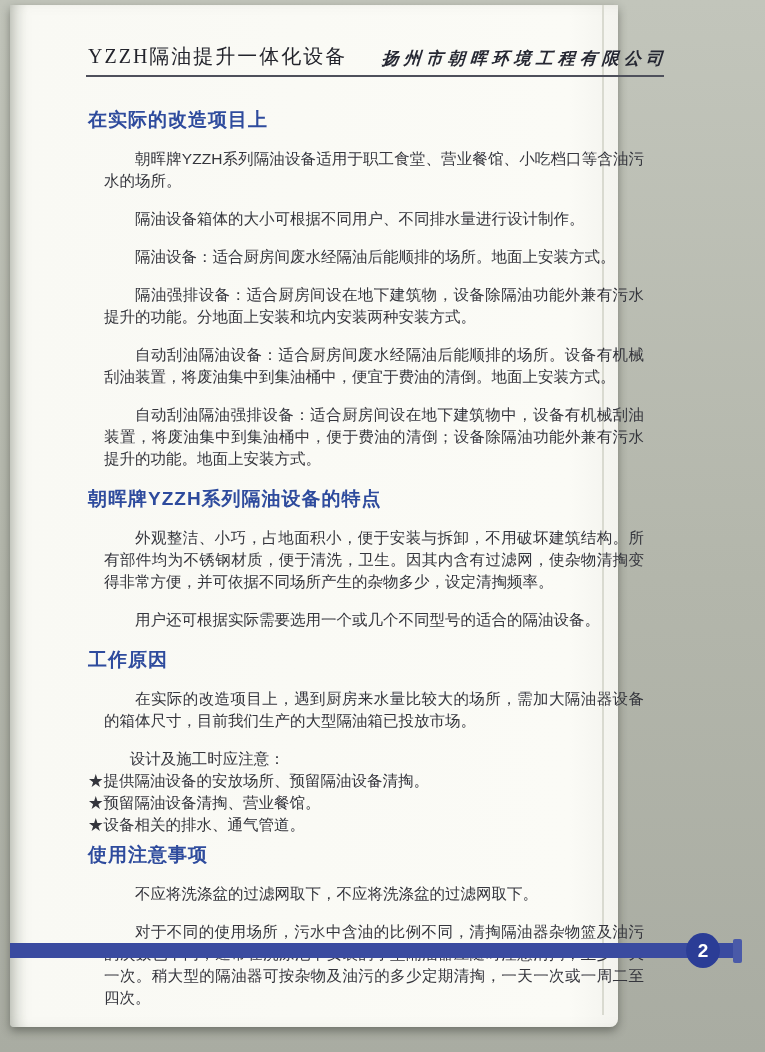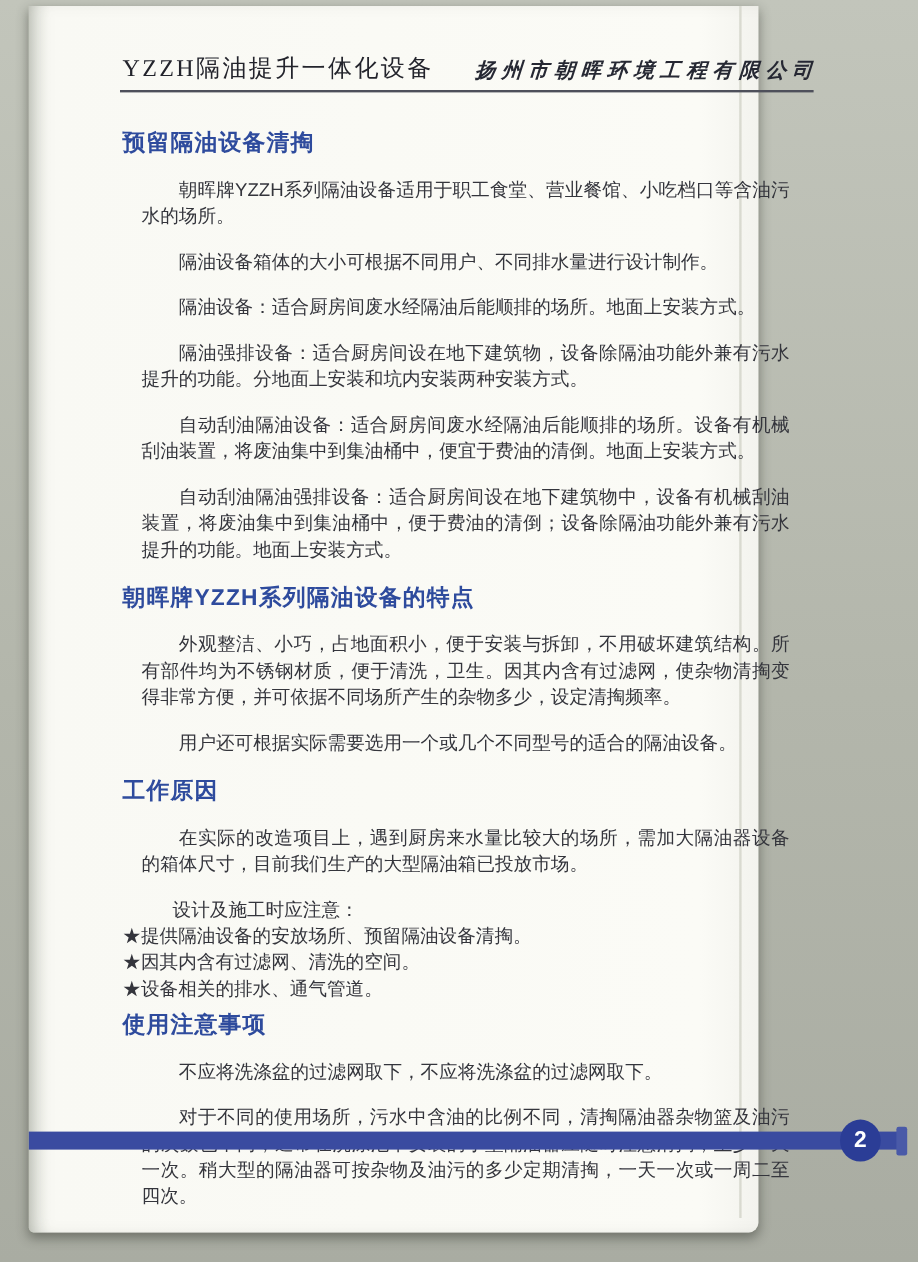--- a/index.html
+++ b/index.html
@@ -13,21 +13,21 @@
   }
   .scan-bg {
     position: relative;
     width: 765px;
     height: 1052px;
     background: linear-gradient(180deg, #c2c5bb 0%, #b3b6ab 55%, #a9ac a2 100%);
     background: linear-gradient(180deg, #c2c5bb 0%, #b3b6ab 55%, #a9aca2 100%);
   }
   .page {
     position: absolute;
-    left: 24px;
+    left: 10px;
     top: 5px;
     width: 608px;
     height: 1022px;
     background: linear-gradient(90deg, #eef0e9 0%, #f9f9f4 3%, #fbfbf6 92%, #f3f3ee 100%);
     box-shadow: 0 4px 10px rgba(40,42,36,.45), inset 12px 0 18px -12px rgba(90,92,80,.55);
     border-radius: 0 0 8px 4px;
   }
   .right-fold {
     position: absolute;
     top: 0;
@@ -142,21 +142,21 @@
 
     <div class="doc-header">
       <span class="doc-title">YZZH隔油提升一体化设备</span>
       <span class="company-name">扬州市朝晖环境工程有限公司</span>
     </div>
     <div class="header-rule"></div>
 
     <div class="content">
 
       <div class="section">
-        <div class="section-heading">预留隔油设备清掏</div>
+        <div class="section-heading">在实际的改造项目上</div>
         <p class="para">朝晖牌YZZH系列隔油设备适用于职工食堂、营业餐馆、小吃档口等含油污水的场所。</p>
         <p class="para">隔油设备箱体的大小可根据不同用户、不同排水量进行设计制作。</p>
         <p class="para">隔油设备：适合厨房间废水经隔油后能顺排的场所。地面上安装方式。</p>
         <p class="para">隔油强排设备：适合厨房间设在地下建筑物，设备除隔油功能外兼有污水提升的功能。分地面上安装和坑内安装两种安装方式。</p>
         <p class="para">自动刮油隔油设备：适合厨房间废水经隔油后能顺排的场所。设备有机械刮油装置，将废油集中到集油桶中，便宜于费油的清倒。地面上安装方式。</p>
         <p class="para">自动刮油隔油强排设备：适合厨房间设在地下建筑物中，设备有机械刮油装置，将废油集中到集油桶中，便于费油的清倒；设备除隔油功能外兼有污水提升的功能。地面上安装方式。</p>
       </div>
 
       <div class="section">
         <div class="section-heading">朝晖牌YZZH系列隔油设备的特点</div>
@@ -165,21 +165,21 @@
       </div>
 
       <div class="section">
         <div class="section-heading">工作原因</div>
         <p class="para">在实际的改造项目上，遇到厨房来水量比较大的场所，需加大隔油器设备的箱体尺寸，目前我们生产的大型隔油箱已投放市场。</p>
       </div>
 
       <div class="section">
         <p class="para-wide-indent">设计及施工时应注意：</p>
         <p class="bullet">★提供隔油设备的安放场所、预留隔油设备清掏。</p>
-        <p class="bullet">★因其内含有过滤网、清洗的空间。</p>
+        <p class="bullet">★预留隔油设备清掏、营业餐馆。</p>
         <p class="bullet">★设备相关的排水、通气管道。</p>
       </div>
 
       <div class="section">
         <div class="section-heading">使用注意事项</div>
         <p class="para">不应将洗涤盆的过滤网取下，不应将洗涤盆的过滤网取下。</p>
         <p class="para">对于不同的使用场所，污水中含油的比例不同，清掏隔油器杂物篮及油污的次数也不同，通常在洗涤池下安装的小型隔油器应随时注意清掏；至少一天一次。稍大型的隔油器可按杂物及油污的多少定期清掏，一天一次或一周二至四次。</p>
       </div>
 
     </div>

